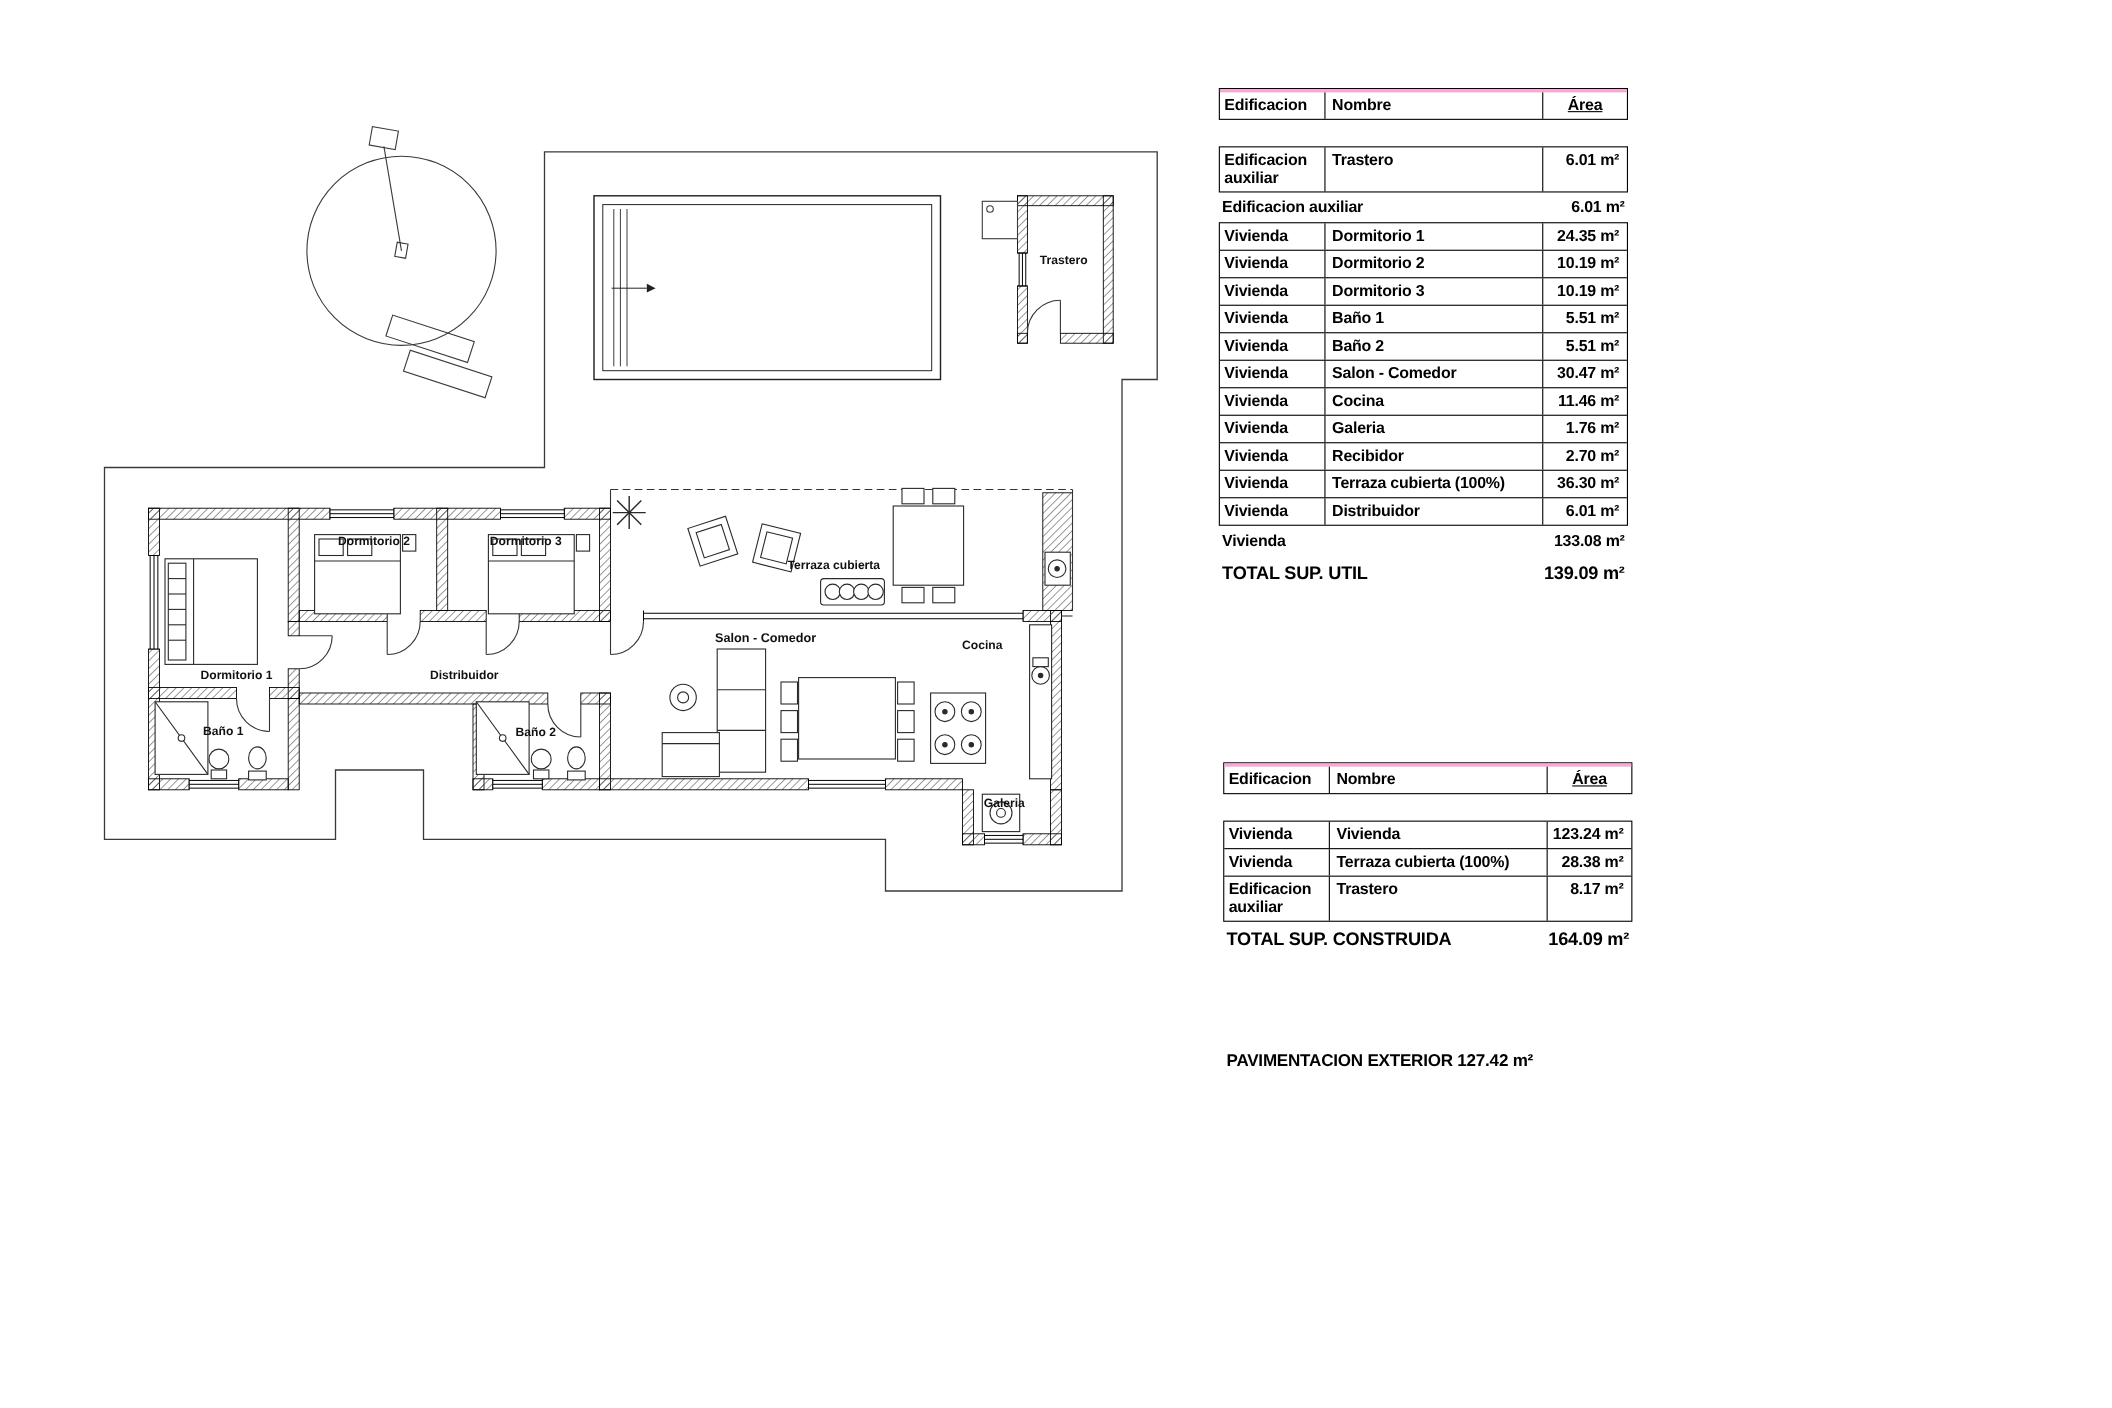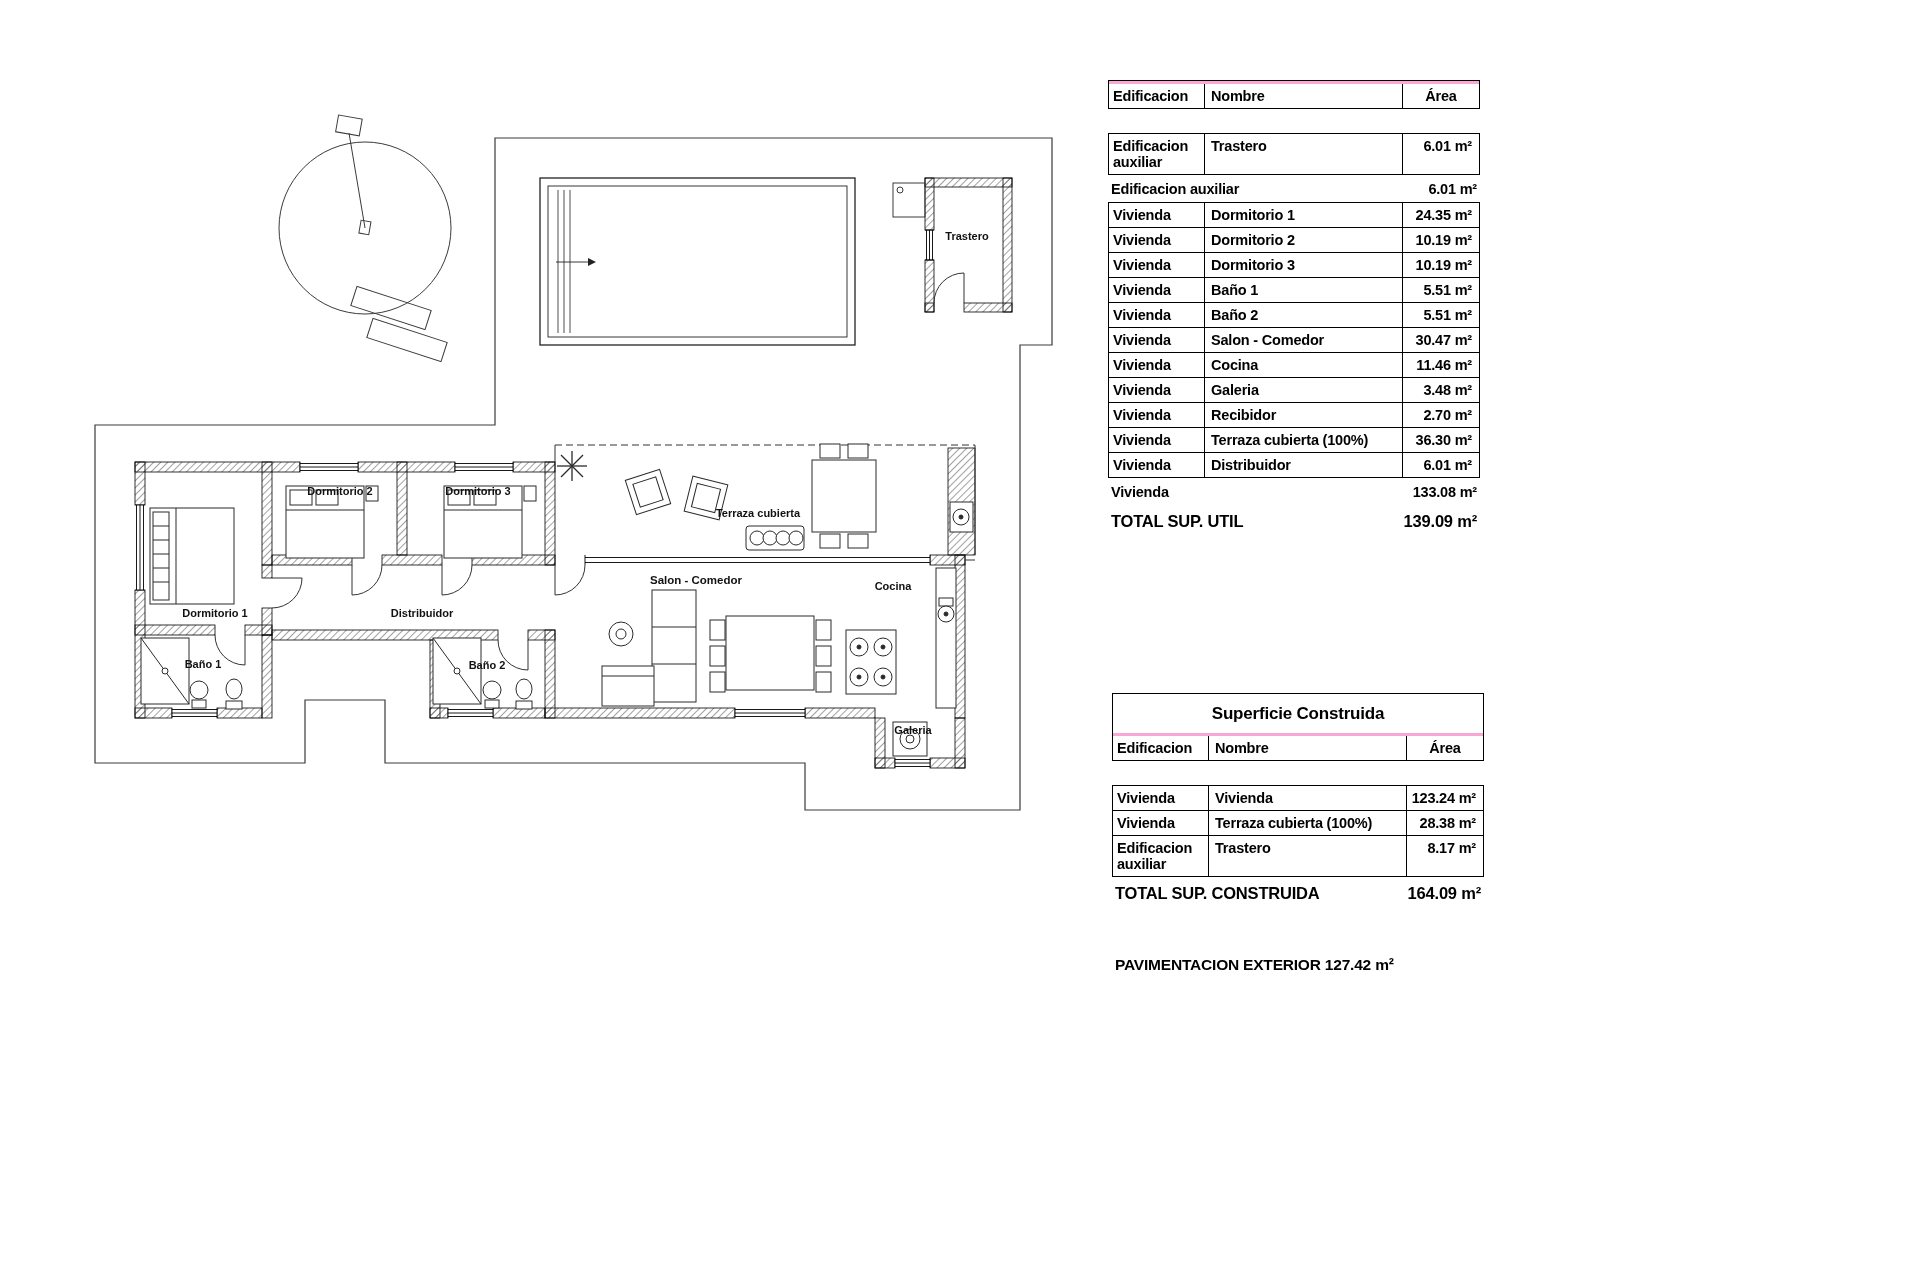--- a/index.html
+++ b/index.html
@@ -11,21 +11,21 @@
   .panel { position:absolute; width:372px; font-weight:bold; font-size:14.5px; letter-spacing:-0.2px; }
   .panel-utiles { left:1108px; top:80px; }
   .panel-construida { left:1112px; top:693px; }
 
   .headbox { border:1px solid #000; }
   .tbl-title { text-align:center; font-size:17px; padding:10px 4px 9px; }
   .cols { display:flex; border-top:3px solid #f9a8d4;justify-content:center; }
   .c1 { width:95px; padding:4px 2px 4px 4px; }
   .c2 { width:198px; border-left:1px solid #000; padding:4px 2px 4px 6px; }
   .c3 { width:77px; border-left:1px solid #000; padding:4px 7px 4px 2px; text-align:right; }
-  .cols .c3 { text-align:center; padding:4px 2px; }
+  .cols .c3 { text-align:center; padding:4px 2px;text-decoration:underline; }
 
   .rowsbox { border:1px solid #000; margin-top:24px; }
   .trow { display:flex; }
   .trow + .trow { border-top:1px solid #000; }
 
   .sumrow { display:flex; justify-content:space-between; padding:6px 3px 5px; }
   .totalrow { display:flex; justify-content:space-between; padding:7px 3px 0; font-size:16.5px; }
 
   .footer-note { position:absolute; left:1115px; top:956px; font-weight:bold; font-size:15.5px; letter-spacing:-0.2px; }
 </style>
@@ -433,21 +433,21 @@
         <div class="c3">30.47 m²</div>
       </div>
     <div class="trow">
         <div class="c1">Vivienda</div>
         <div class="c2">Cocina</div>
         <div class="c3">11.46 m²</div>
       </div>
     <div class="trow">
         <div class="c1">Vivienda</div>
         <div class="c2">Galeria</div>
-        <div class="c3">3.48 m²</div>
+        <div class="c3">1.76 m²</div>
       </div>
     <div class="trow">
         <div class="c1">Vivienda</div>
         <div class="c2">Recibidor</div>
         <div class="c3">2.70 m²</div>
       </div>
     <div class="trow">
         <div class="c1">Vivienda</div>
         <div class="c2">Terraza cubierta (100%)</div>
         <div class="c3">36.30 m²</div>
@@ -463,21 +463,20 @@
     <span>133.08 m²</span>
   </div>
   <div class="totalrow">
     <span>TOTAL SUP. UTIL</span>
     <span>139.09 m²</span>
   </div>
 </div>
 
 <div class="panel panel-construida">
   <div class="headbox">
-    <div class="tbl-title">Superficie Construida</div>
     <div class="cols">
       <div class="c1">Edificacion</div>
       <div class="c2">Nombre</div>
       <div class="c3">Área</div>
     </div>
   </div>
 
   <div class="rowsbox">
     <div class="trow">
         <div class="c1">Vivienda</div>

